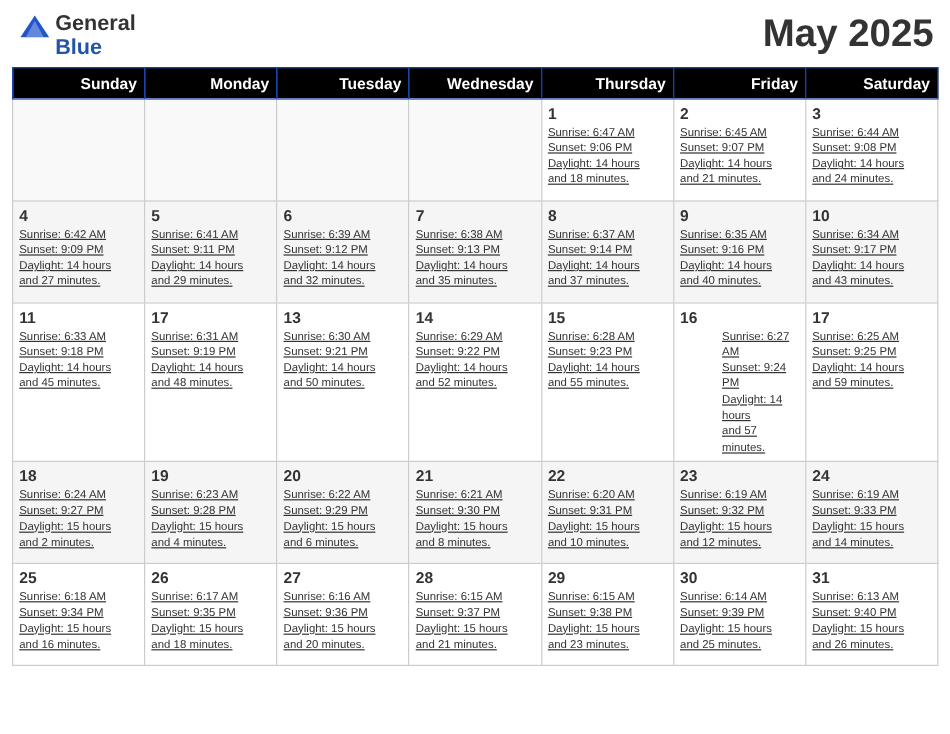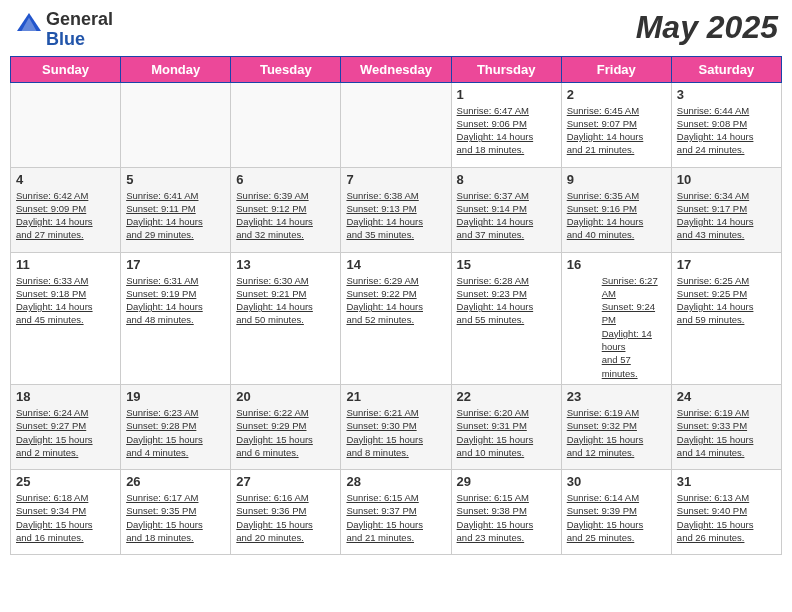--- a/index.html
+++ b/index.html
@@ -35,41 +35,40 @@
       font-size: 18px;
       font-weight: bold;
       color: #2255aa;
     }
     .logo-icon {
       width: 30px;
       height: 30px;
     }
     .title-block {
       text-align: right;
-      font-style: italic;
     }
     .month-year {
       font-size: 32px;
       font-weight: bold;
       color: #333;
       line-height: 1.1;
     }
     .location {
       font-size: 14px;
       color: #555;
     }
     table {
       width: 100%;
       border-collapse: collapse;
       border: 1px solid #ccc;
     }
     th {
-      background-color: #ec4899;
+      background-color: #000000;
       color: #fff;
-      text-align: center;
+      text-align: right;
       padding: 5px 6px;
       font-size: 13px;
       font-weight: bold;
       border: 1px solid #1a44aa;
     }
     td {
       vertical-align: top;
       border: 1px solid #ccc;
       padding: 4px 5px;
       width: calc(100% / 7);

